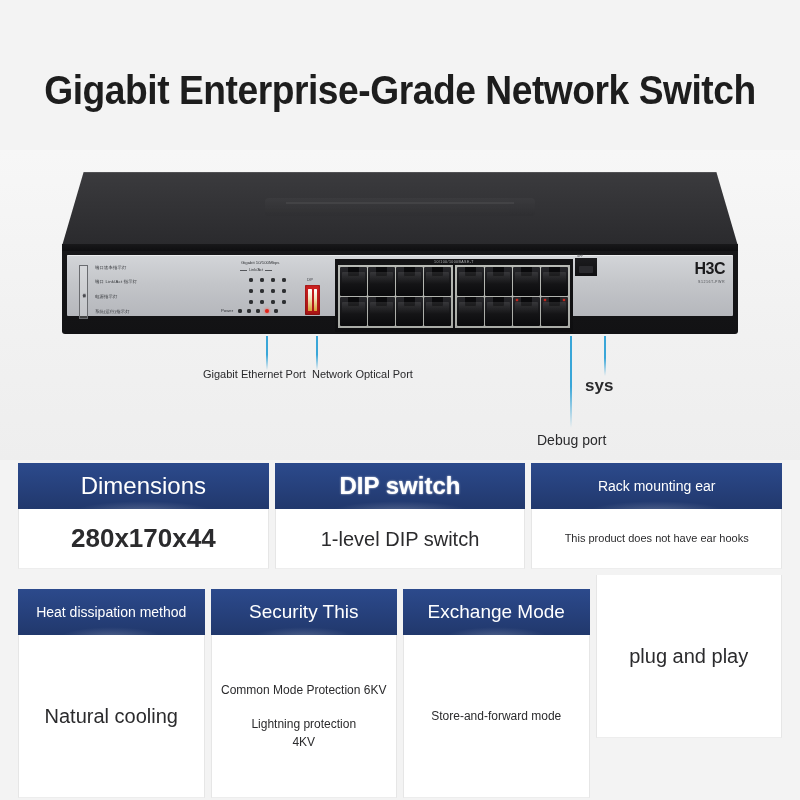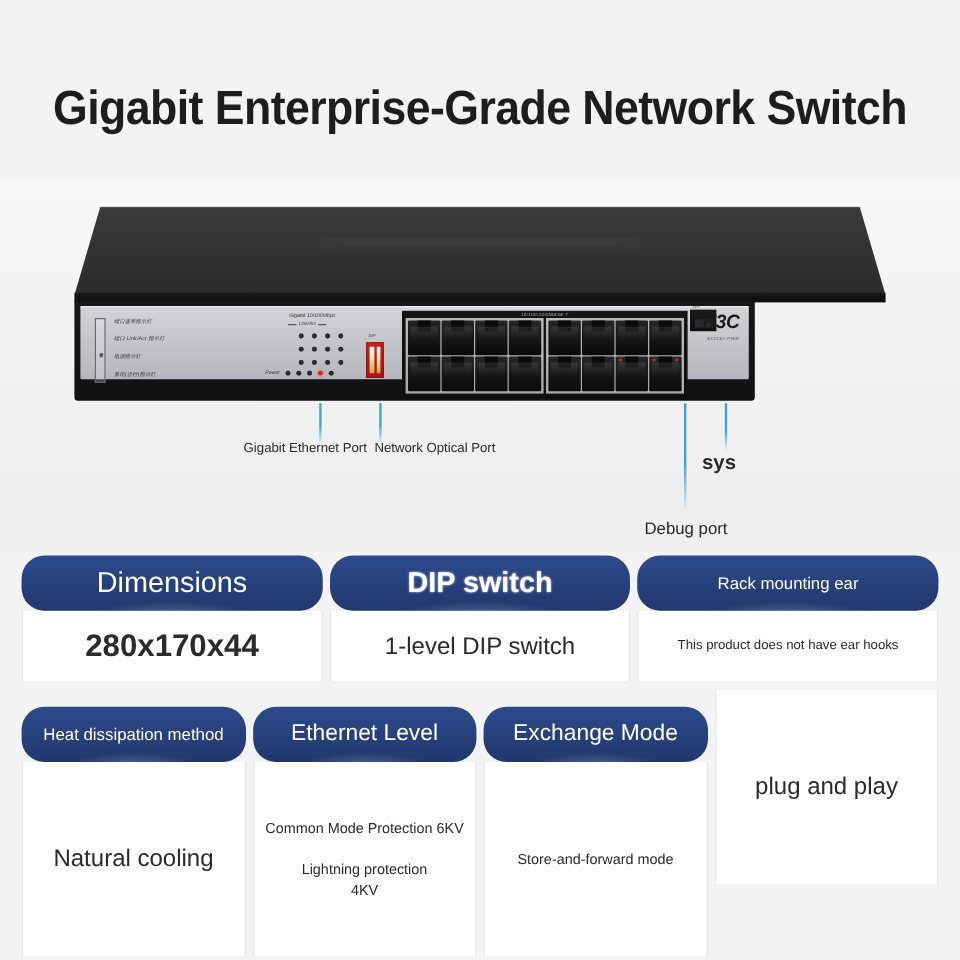--- a/index.html
+++ b/index.html
@@ -48,25 +48,24 @@
   .dev-top-emboss:after{
     content:""; position:absolute; left:8%; top:4px; width:84%; height:1.5px;
     background: rgba(255,255,255,0.10);
   }
   .dev-edge {
     position: absolute; left: 0; top: 72px; width: 676px; height: 8px;
     background: linear-gradient(180deg,#18181a 0%,#0d0d0f 100%);
   }
 
   .dev-face {
-    position: absolute; left: 0; top: 79px; width: 567px; height: 83px;
+    position: absolute; left: 0; top: 79px; width: 676px; height: 83px;
     background: linear-gradient(180deg,#171719 0%,#121214 100%);
     border-radius: 0 0 3px 3px;
     padding: 4px 5px 18px 5px;
-    font-style: italic;
   }
   .face-plate {
     position: relative; width: 100%; height: 100%;
     background: linear-gradient(180deg,#d3d5d8 0%,#c3c5c9 48%,#b5b7bc 100%);
     border-radius: 1px;
     box-shadow: inset 0 1px 0 rgba(255,255,255,.55);
   }
 
   
   .left-labels { position: absolute; left: 12px; top: 6px; width: 140px; height: 62px; }
@@ -161,21 +160,21 @@
   
   .table { position:absolute; left:18px; top:463px; width:764px; }
   .trow { display:flex; gap:6px; margin-bottom:6px; }
   .cell { flex:1; }
   .chead {
     background: linear-gradient(180deg,#2c4a8c 0%,#26407b 55%,#21386c 100%);
     color:#ffffff; text-align:left;
     font-family:"Liberation Sans Narrow","Liberation Sans",sans-serif;
     display:flex; align-items:center; justify-content:center;
     padding: 5px 8px; line-height:1.15;
-    position:relative; overflow:hidden;border-radius:19px;
+    position:relative; overflow:hidden;
   }
   .chead:after{
     content:""; position:absolute; left:50%; bottom:-14px; width:56%; height:22px;
     transform:translateX(-50%); background: radial-gradient(ellipse at center, rgba(255,255,255,.22), rgba(255,255,255,0) 70%);
   }
   .cbody {
     background:#ffffff; text-align:center;
     font-family:"Liberation Sans Narrow","Liberation Sans",sans-serif;
     color:#2b2b2d;
     display:flex; flex-direction:column; align-items:center; justify-content:center;
@@ -338,21 +337,21 @@
     </div>
 
     <div class="trow row2">
       <div class="cell">
         <div class="chead h-sm">Heat dissipation method</div>
         <div class="cbody">
           <div class="f-mid">Natural cooling</div>
         </div>
       </div>
       <div class="cell">
-        <div class="chead h-mid">Ethernet Level</div>
+        <div class="chead h-mid">Security This</div>
         <div class="cbody">
           <div class="f-sm2">Common Mode Protection 6KV</div>
           <div class="f-sm2" style="margin-top:16px">Lightning protection</div>
           <div class="f-sm2">4KV</div>
         </div>
       </div>
       <div class="cell">
         <div class="chead h-mid">Exchange Mode</div>
         <div class="cbody">
           <div class="f-sm2">Store-and-forward mode</div>

